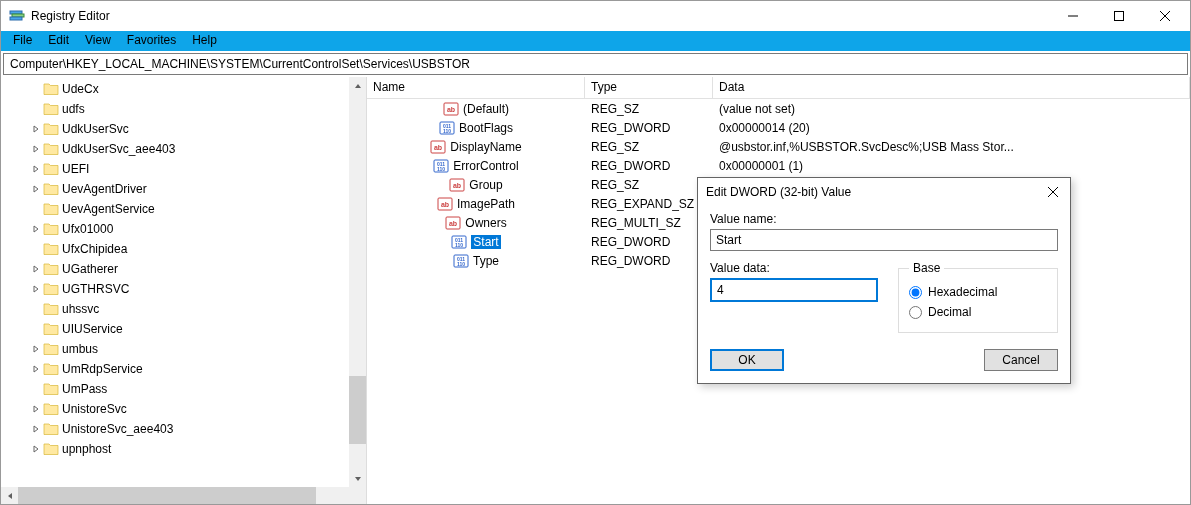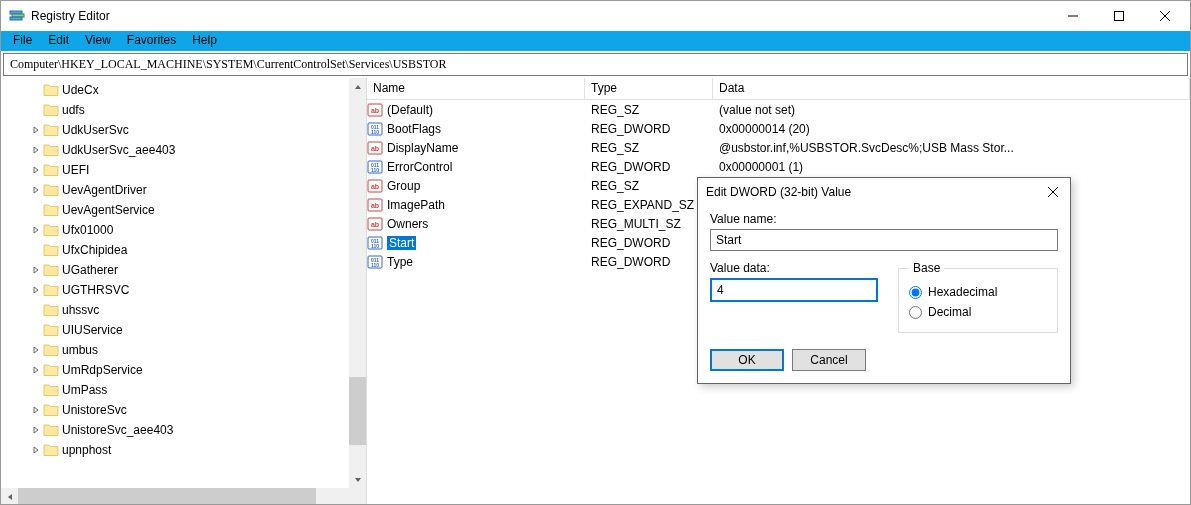--- a/index.html
+++ b/index.html
@@ -7,21 +7,21 @@
     
     .titlebar { display: flex; align-items: center; height: 30px; padding: 0 2px 0 8px; background: #fff; }
     .titlebar .app-icon { width: 16px; height: 16px; margin-right: 6px; }
     .titlebar .title { flex: 1; font-size: 12px; }
     .titlebar .win-controls { display: flex; }
     .titlebar .win-btn { width: 46px; height: 30px; display: flex; align-items: center; justify-content: center; cursor: pointer; }
     
     .menubar { display: flex; height: 20px; padding: 0 4px; background: #0ea5e9; font-size: 12px; }
     .menubar .menu-item { padding: 2px 8px; cursor: pointer; }
     
-    .addressbar { padding: 3px 6px; border: 1px solid #7a7a7a; margin: 2px; font-size: 12px; background: #fff; font-family: Liberation Serif, serif; }
+    .addressbar { padding: 3px 6px; border: 1px solid #7a7a7a; margin: 2px; font-size: 12px; background: #fff; }
     
     .content { display: flex; height: calc(100% - 76px); }
     
     .tree-panel { width: 366px; border-right: 1px solid #ddd; position: relative; overflow: hidden; }
     .tree-scroll { overflow: hidden; height: calc(100% - 17px); }
     .tree { padding: 2px 0 2px 42px; }
     .tree-item { display: flex; align-items: center; height: 20px; white-space: nowrap; position: relative; cursor: pointer; }
     .tree-item .expander { width: 14px; display: inline-flex; justify-content: center; color: #666; font-size: 9px; margin-left: -14px; }
     .tree-item .folder-icon { width: 16px; height: 16px; margin-right: 3px; }
     .tree-item .tree-label { font-size: 12px; }
@@ -38,41 +38,41 @@
     
     .list-panel { flex: 1; position: relative; }
     .list-header { display: flex; border-bottom: 1px solid #e1e1e1; height: 22px; }
     .list-header .col { padding: 3px 6px; border-right: 1px solid #e1e1e1; font-size: 12px; cursor: pointer; }
     .col-name { width: 218px; }
     .col-type { width: 128px; }
     .col-data { flex: 1; }
     
     .list-body { }
     .list-row { display: flex; height: 19px; align-items: center; cursor: pointer; }
-    .list-row .cell-name { width: 218px; display: flex; align-items: center; overflow: hidden; white-space: nowrap; }
+    .list-row .cell-name { width: 218px; display: flex; align-items: center; overflow: hidden; white-space: nowrap; justify-content: center; }
     .list-row .cell-type { width: 128px; padding-left: 6px; overflow: hidden; white-space: nowrap; }
     .list-row .cell-data { flex: 1; padding-left: 6px; overflow: hidden; white-space: nowrap; text-overflow: ellipsis; }
     .list-row .value-icon { width: 16px; height: 16px; margin-right: 4px; flex-shrink: 0; }
     .list-row.selected .name-text { background: #0078d7; color: #fff; padding: 0 2px; }
     
     .dialog { position: absolute; left: 697px; top: 177px; width: 374px; background: #fff; border: 1px solid #646464; box-shadow: 3px 3px 8px rgba(0,0,0,0.2); font-size: 12px; }
     .dialog .dlg-title { display: flex; align-items: center; height: 28px; padding: 0 4px 0 8px; }
     .dialog .dlg-title .txt { flex: 1; }
     .dialog .dlg-close { width: 26px; height: 26px; display: flex; align-items: center; justify-content: center; cursor: pointer; }
     .dialog .dlg-body { padding: 6px 12px 12px; }
     .dialog label { display: block; margin-bottom: 3px; }
     .dialog input[type=text] { width: 100%; padding: 3px 5px; border: 1px solid #7a7a7a; font-family: inherit; font-size: 12px; }
     .dialog .row2 { display: flex; gap: 20px; margin-top: 10px; }
     .dialog .value-data-block { flex: 1; }
     .dialog .value-data-block input { border: 2px solid #0078d7; }
     .dialog fieldset { border: 1px solid #ddd; padding: 4px 10px 10px; width: 160px; }
     .dialog fieldset legend { padding: 0 4px; }
     .dialog .radio-row { display: flex; align-items: center; margin-top: 6px; cursor: pointer; }
     .dialog .radio-row input { margin-right: 6px; }
-    .dialog .buttons { display: flex; justify-content: flex-start; gap: 8px; margin-top: 16px; }
+    .dialog .buttons { display: flex; justify-content: space-between; gap: 8px; margin-top: 16px; }
     .dialog button { width: 74px; height: 22px; border: 1px solid #7a7a7a; background: #e1e1e1; cursor: pointer; font-family: inherit; font-size: 12px; }
     .dialog button.default { border: 2px solid #0078d7; }
     
     svg { display: block; }
   </style>
 </head>
 <body>
 
 <div class="titlebar">
   <span class="app-icon">

